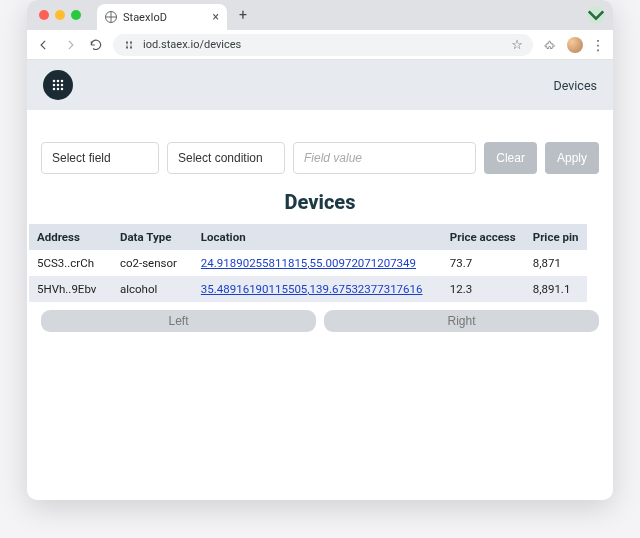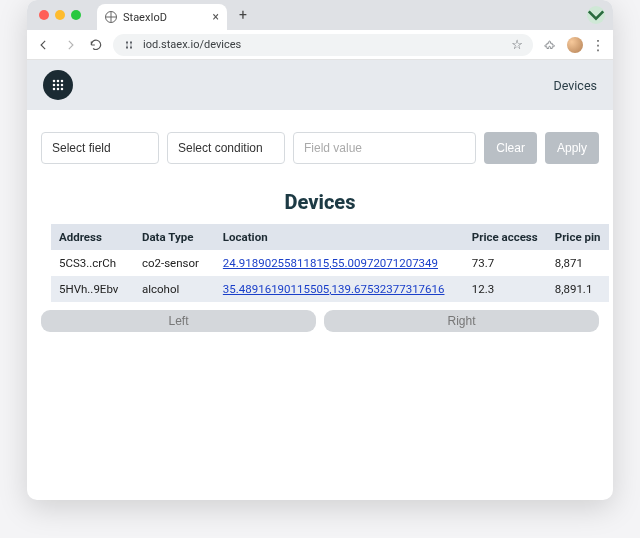--- a/index.html
+++ b/index.html
@@ -128,34 +128,35 @@
   .header-link {
     margin-left:auto;
     font-size:12.5px;
     color:#2b3e47;
   }
 
   
   .filters {
     display:flex;
     gap:8px;
-    padding:22px 14px;
+    padding:12px 14px;
+    margin-top:20px;
   }
   .filters select, .filters input {
     height:32px;
     border:1px solid #d6dade;
     border-radius:4px;
     padding:0 10px;
     font-size:12px;
     background:#fff;
     color:#333;
   }
   .filters select { width:118px; appearance:none; -webkit-appearance:none; }
   .filters .sel-wrap { position:relative; }
-  .filters input { flex:1; min-width:0; }
+  .filters input { flex:1; min-width:0;font-style:italic; }
   .filters input::placeholder { color:#aaa; }
   .btn {
     height:32px;
     border:none;
     border-radius:4px;
     padding:0 12px;
     font-size:12px;
     color:#fff;
     background:#b9bfc5;
     cursor:pointer;
@@ -166,21 +167,21 @@
     text-align:center;
     font-size:20px;
     font-weight:800;
     color:#1d3a44;
     padding:4px 0 10px;
   }
 
   
   .table {
     width:calc(100% - 28px);
-    margin:0 24px;
+    margin:0 2px;
     font-size:11.5px;
     border-collapse:collapse;
   }
   .table thead th {
     text-align:left;
     font-weight:700;
     color:#1d2b33;
     background:#dfe4ec;
     padding:6px 8px;
   }

